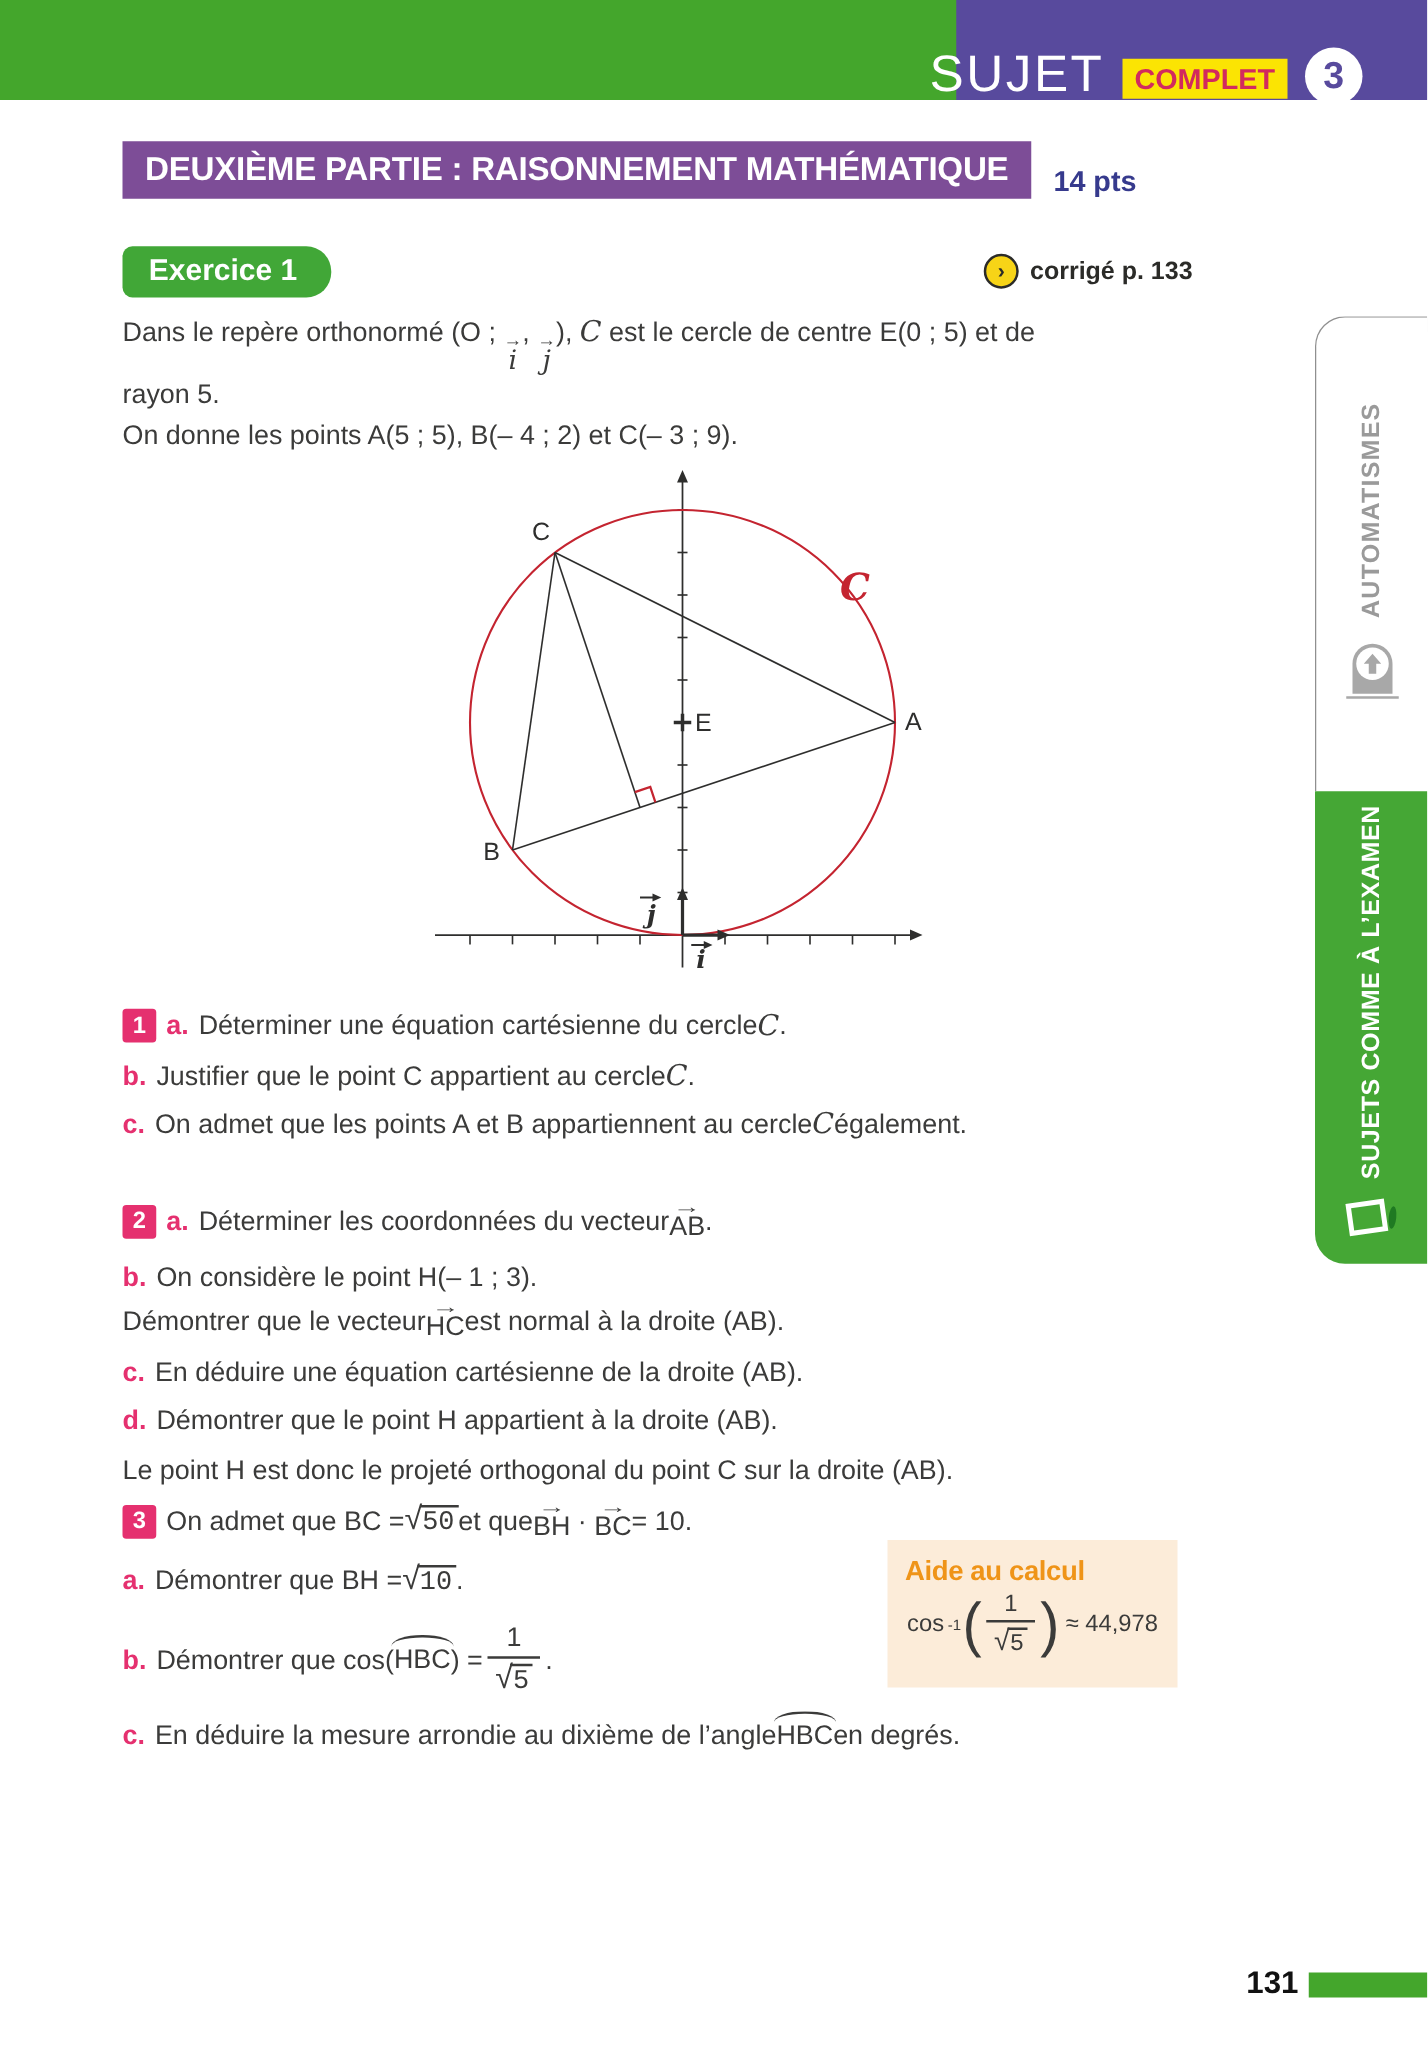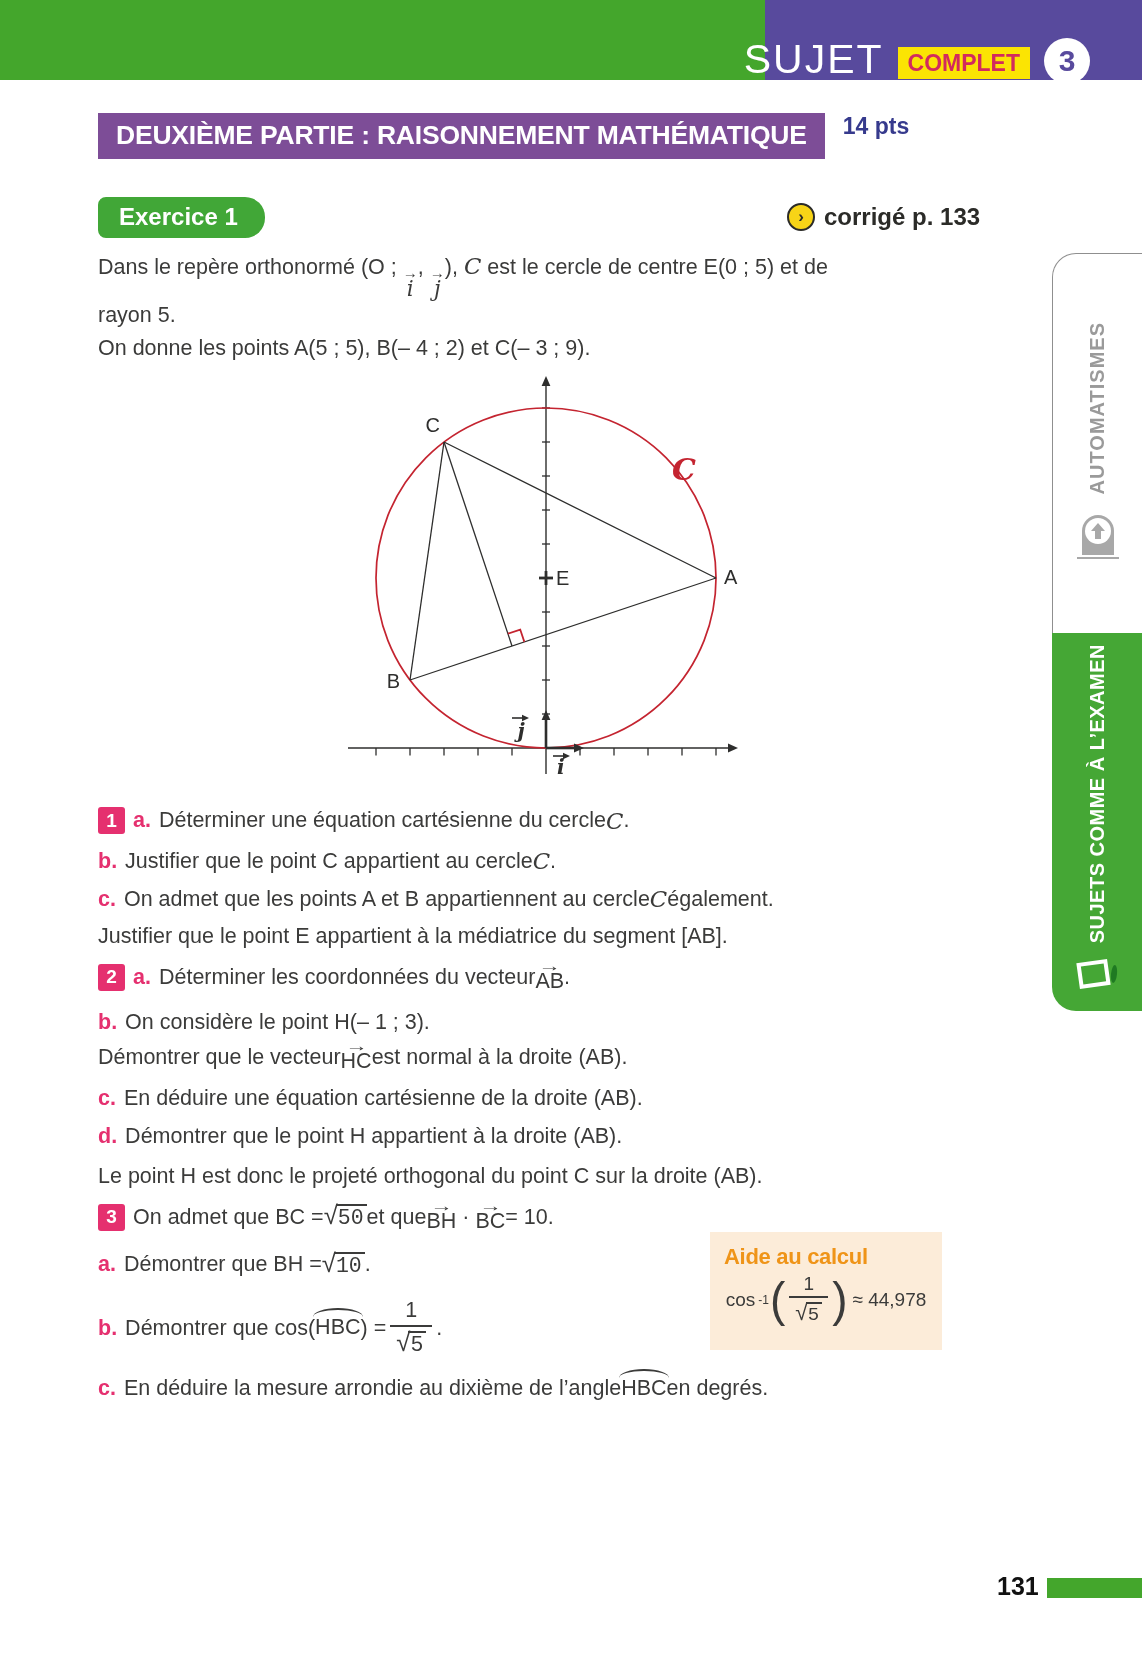--- a/index.html
+++ b/index.html
@@ -12,33 +12,33 @@
   .topbar-content{position:absolute;top:0;right:0;height:80px;display:flex;align-items:flex-end;
                   gap:14px;padding:0 52px 8px 0;}
   .sujet{color:#fff;font-size:41px;line-height:1;letter-spacing:2px;font-weight:400;}
   .complet{background:#fbe403;color:#d22a5e;font-weight:700;font-size:23px;line-height:1;
            padding:5px 10px 4px;margin-bottom:1px;}
   .num-circle{width:46px;height:46px;border-radius:50%;background:#fff;color:#584a9d;
               font-weight:700;font-size:30px;display:flex;align-items:center;justify-content:center;
               margin-bottom:-4px;}
 
   
-  .band-row{position:absolute;left:98px;top:113px;display:flex;align-items:flex-start;}
+  .band-row{position:absolute;left:98px;top:113px;display:flex;align-items:flex-end;}
   .band{background:#7d4d97;color:#fff;font-weight:700;font-size:26.5px;letter-spacing:-0.2px;
         padding:9px 18px 10px;line-height:1;}
   .pts{color:#363a8d;font-weight:700;font-size:23px;margin-left:18px;}
 
   
   .ex-badge{position:absolute;left:98px;top:197px;background:#41a737;color:#fff;font-weight:700;
             font-size:24px;padding:8px 27px 9px 21px;border-radius:8px 20px 20px 8px;line-height:1;}
   .corrige{position:absolute;left:787px;top:203px;display:flex;align-items:center;gap:9px;}
   .corrige-circle{width:28px;height:28px;border-radius:50%;background:#f7d417;border:2.5px solid #2b2b28;
                   color:#2b2b28;font-weight:700;font-size:17px;display:flex;align-items:center;
                   justify-content:center;box-sizing:border-box;}
-  .corrige-label{font-weight:700;font-size:24px;color:#2b2b28;}
+  .corrige-label{font-weight:700;font-size:20px;color:#2b2b28;}
 
   
   .intro{position:absolute;left:98px;top:250px;width:860px;font-size:21.5px;line-height:33px;}
   .serifI{font-family:"DejaVu Serif",serif;font-style:italic;}
   .scriptC{font-family:"DejaVu Serif",serif;font-style:italic;font-size:1.06em;}
 
   
   .vec{display:inline-flex;flex-direction:column;align-items:center;vertical-align:-4px;line-height:1;}
   .vec .arrow{display:block;font-size:0.70em;line-height:0.55;height:0.58em;transform:scaleX(1.5);}
   .vec.small .arrow{transform:scaleX(1.0);}
@@ -194,23 +194,20 @@
       </span>
   </div>
   <div class="qline" style="top:886px">
     <span class="qletter">c.</span>
     <span class="qbody">
         <span>On admet que les points A et B appartiennent au cercle </span>
         <span class="scriptC">C</span>
         <span> également.</span>
       </span>
   </div>
-  <div class="qline" style="top:924px">
-    <span class="qbody">Justifier que le point E appartient à la médiatrice du segment [AB].</span>
-  </div>
 
   <div class="qline" style="top:962px">
     <span class="qnum">2</span>
     <span class="qletter">a.</span>
     <span class="qbody">
         <span>Déterminer les coordonnées du vecteur </span>
         <span class="vec">
           <span class="arrow">→</span>
           <span>AB</span>
         </span>

